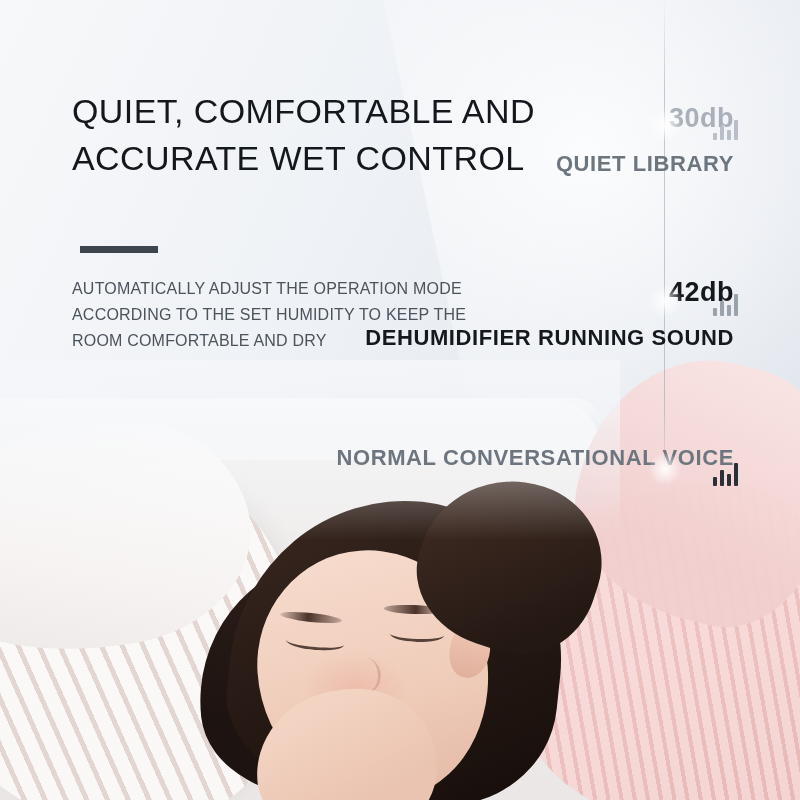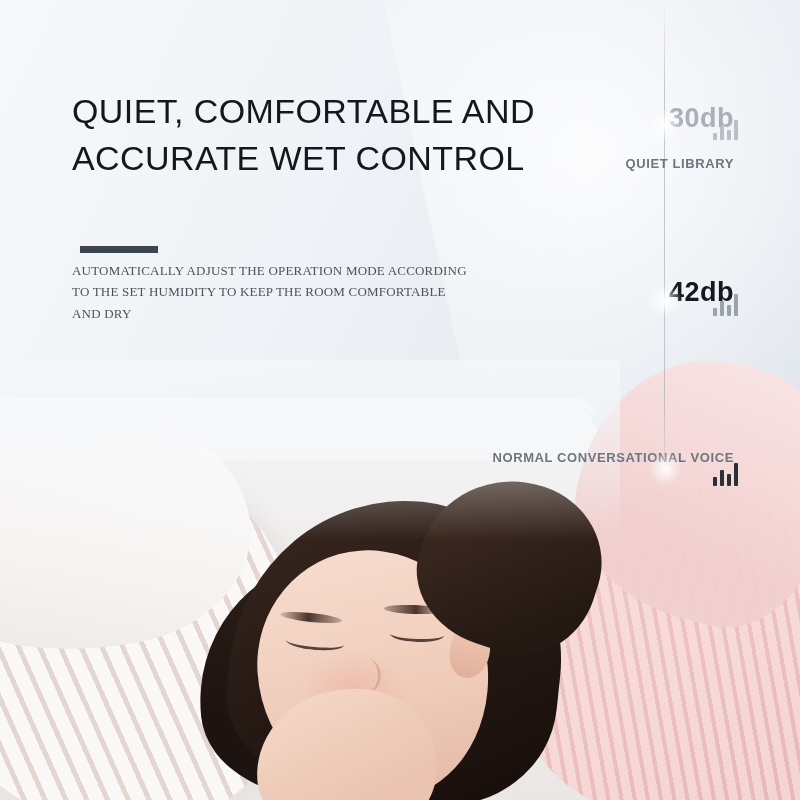--- a/index.html
+++ b/index.html
@@ -225,46 +225,45 @@
     color: #14181d;
   }
   .rule {
     position: absolute;
     left: 80px; top: 246px;
     width: 78px; height: 7px;
     background: #3d454e;
   }
   .subcopy {
     position: absolute;
-    left: 72px; top: 260px;
+    left: 72px; top: 276px;
     width: 400px;
-    font-size: 13px;
+    font-size: 16px;
     line-height: 1.64;
     letter-spacing: 0.2px;
     color: #4b535c;
-    font-family: Liberation Serif, serif;
   }
 
   
   .db-row {
     position: absolute;
     right: 66px;
     text-align: right;
     white-space: nowrap;
   }
   .db-row .value {
     font-size: 27px;
     letter-spacing: 0.5px;
     line-height: 1.1;
   }
   .db-row .caption {
-    font-size: 13px;
+    font-size: 22px;
     letter-spacing: 0.6px;
     line-height: 1.28;
-    margin-top: 22px;
+    margin-top: 16px;
   }
   .row-quiet { top: 104px; }
   .row-quiet .value { color: #a9b0ba; font-weight: bold; }
   .row-quiet .caption { color: #6d757f; font-weight: bold; }
 
   .row-main { top: 278px; }
   .row-main .value { color: #15191e; font-weight: bold; }
   .row-main .caption { color: #15191e; font-weight: bold; }
 
   .row-normal { top: 428px; }
@@ -347,20 +346,21 @@
   <div class="eq eq-quiet">
     <span style="height:7px"></span>
       <span style="height:14px"></span>
       <span style="height:10px"></span>
       <span style="height:20px"></span>
   </div>
   <div class="glow glow-1"></div>
 
   <div class="db-row row-main">
     <div class="value">42db</div>
+    <div class="caption">DEHUMIDIFIER RUNNING SOUND</div>
   </div>
   <div class="eq eq-main">
     <span style="height:8px"></span>
       <span style="height:15px"></span>
       <span style="height:11px"></span>
       <span style="height:22px"></span>
   </div>
   <div class="glow glow-2"></div>
 
   <div class="db-row row-normal">

